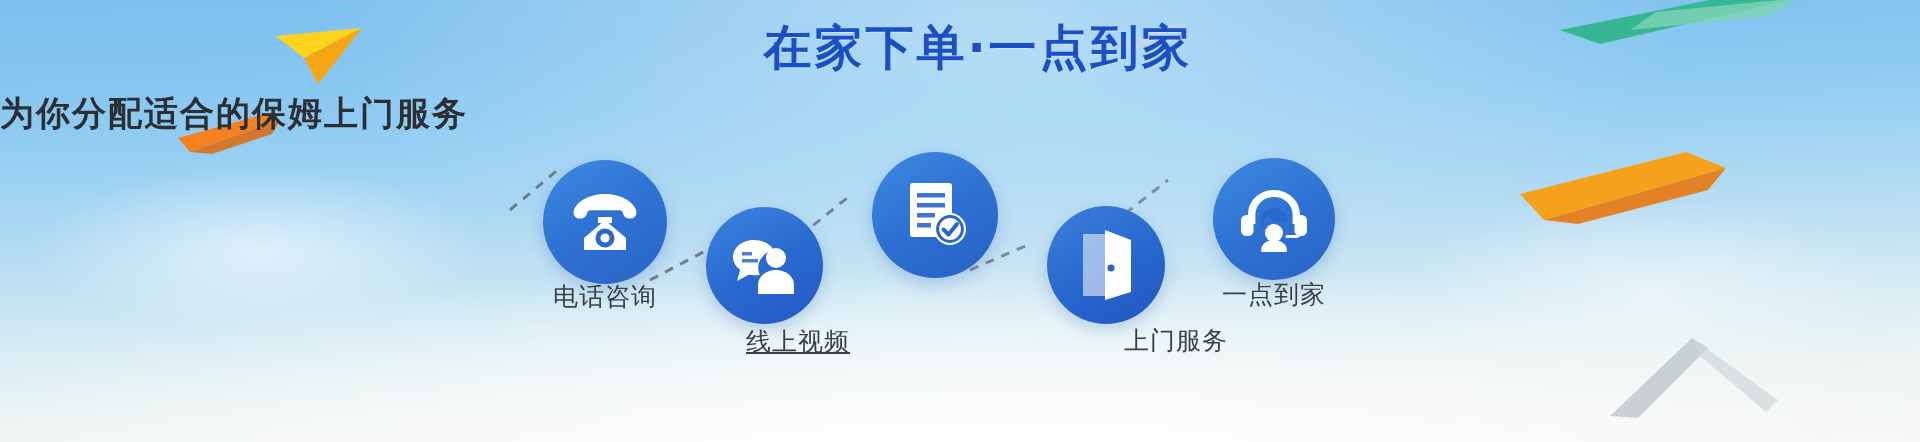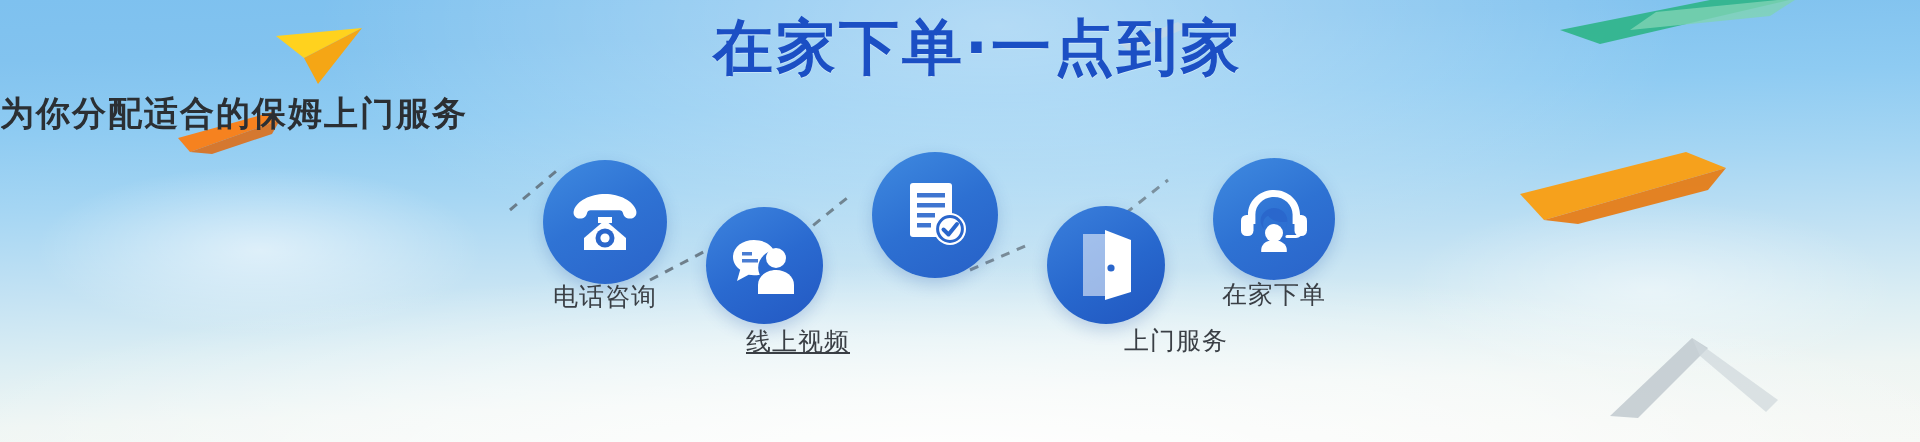--- a/index.html
+++ b/index.html
@@ -40,21 +40,21 @@
     background:radial-gradient(ellipse 350px 130px at 50% 50%, rgba(255,255,255,.45), rgba(255,255,255,0) 70%);
     pointer-events:none;
   }
 
   
   .deco{position:absolute;pointer-events:none;}
 
   
   .title{
     position:absolute;top:14px;left:0;right:0;text-align:center;
-    font-size:60px;line-height:66px;font-weight:bold;
+    font-size:48px;line-height:66px;font-weight:bold;
     color:#1b4fc4;letter-spacing:3px;
     font-family:"DejaVu Sans","Liberation Sans",sans-serif;
     text-shadow:0 1px 0 rgba(255,255,255,.35);
     white-space:nowrap;
     padding-left:36px;
   }
   .subtitle{
     position:absolute;top:92px;left:0;right:0;text-align:left;
     font-size:34px;line-height:42px;font-weight:bold;
     color:#2b2f33;letter-spacing:2px;
@@ -189,16 +189,16 @@
           <path d="M39 6C24.6 6 13 17 13 30.6V40h7.4V30.6C20.4 20.8 28.8 13 39 13s18.6 7.8 18.6 17.6V40H65v-9.4C65 17 53.4 6 39 6Z" fill="#ffffff"></path>
           <rect x="6" y="31" width="12.5" height="21" rx="5.5" fill="#ffffff"></rect>
           <rect x="59.5" y="31" width="12.5" height="21" rx="5.5" fill="#ffffff"></rect>
           <path d="M39 24c-7.4 0-13.4 5.6-13.4 12.6 0 3.3 1.3 6.3 3.5 8.5-2.6-6.8.5-11.8 4-13.4 2.5 4 8.6 6.4 15.4 6.4 1.3 0 2.5-.1 3.7-.3-.2 2.6-1.2 5-2.8 7 2.1-2.2 3-5 3-8.2C52.4 29.6 46.4 24 39 24Z" fill="#2a66cb" opacity=".95"></path>
           <circle cx="39" cy="49" r="9" fill="#ffffff"></circle>
           <path d="M39 56c-7 0-12.8 4.4-12.8 9.9V68h25.6v-2.1C51.8 60.4 46 56 39 56Z" fill="#ffffff"></path>
           <path d="M52 52.5h9c2.6 0 4.6-2 4.6-4.5v-2" fill="none" stroke="#ffffff" stroke-width="3.2" stroke-linecap="round"></path>
         </svg>
       </div>
     </div>
-    <div class="caption" style="left:1152px;top:280px;width:244px;">在家下单</div>
+    <div class="caption" style="left:1152px;top:280px;width:244px;">一点到家</div>
 
   </div>
 </div>
 
 </body></html>

